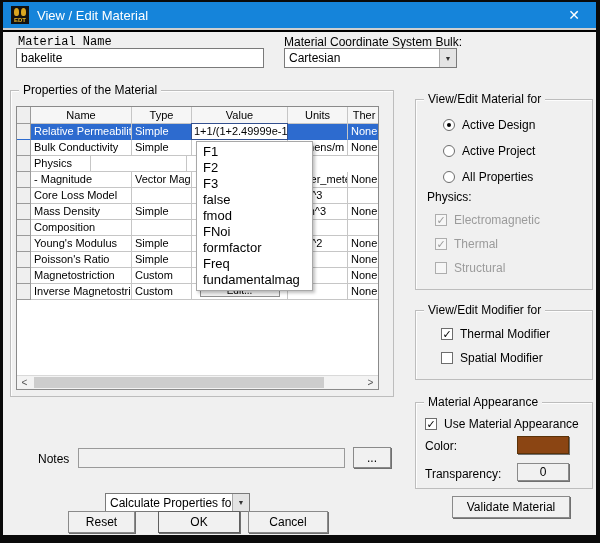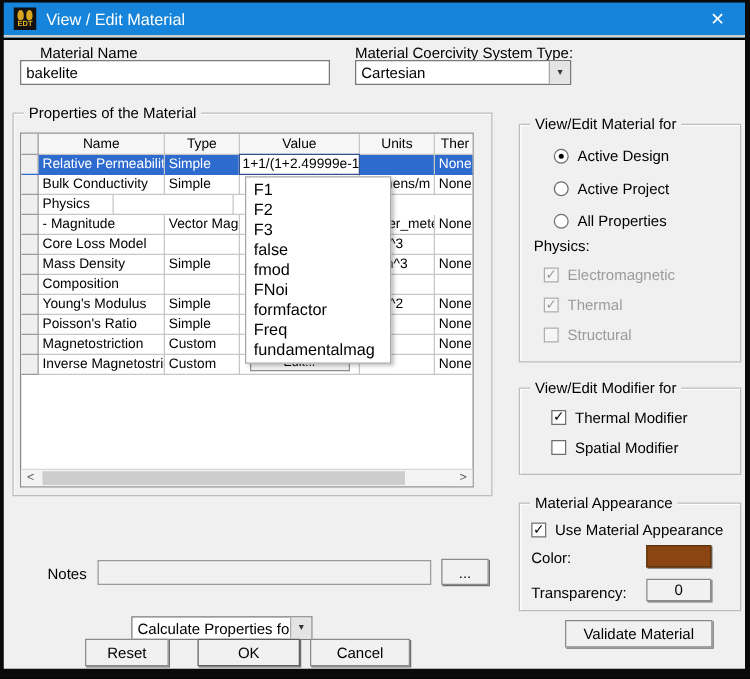--- a/index.html
+++ b/index.html
@@ -81,24 +81,24 @@
       <div class="blob b1"></div>
         <div class="blob b2"></div>
       <div class="edt">EDT</div>
     </div>
     <div class="title">View / Edit Material</div>
     <div class="close">✕</div>
   </div>
 
   <div class="dlg">
 
-    <div class="lbl" style="left:29px; top:3px;">Material Name</div>
+    <div class="lbl" style="left:15px; top:3px;font-family:Liberation Mono, monospace;">Material Name</div>
     <div class="field sunken" style="left:13px; top:16px; width:248px; height:20px;">bakelite</div>
 
-    <div class="lbl" style="left:281px; top:3px;">Material Coercivity System Type:</div>
+    <div class="lbl" style="left:281px; top:3px;">Material Coordinate System Bulk:</div>
     <div class="combo" style="left:281px; top:16px; width:173px; height:20px;">
       <div class="txt">Cartesian</div>
       <div class="arrowbtn">▼</div>
     </div>
 
     <div class="group" style="left:7px; top:58px; width:384px; height:307px;">
       <div class="legend">Properties of the Material</div>
     </div>
 
     <div class="grid">

